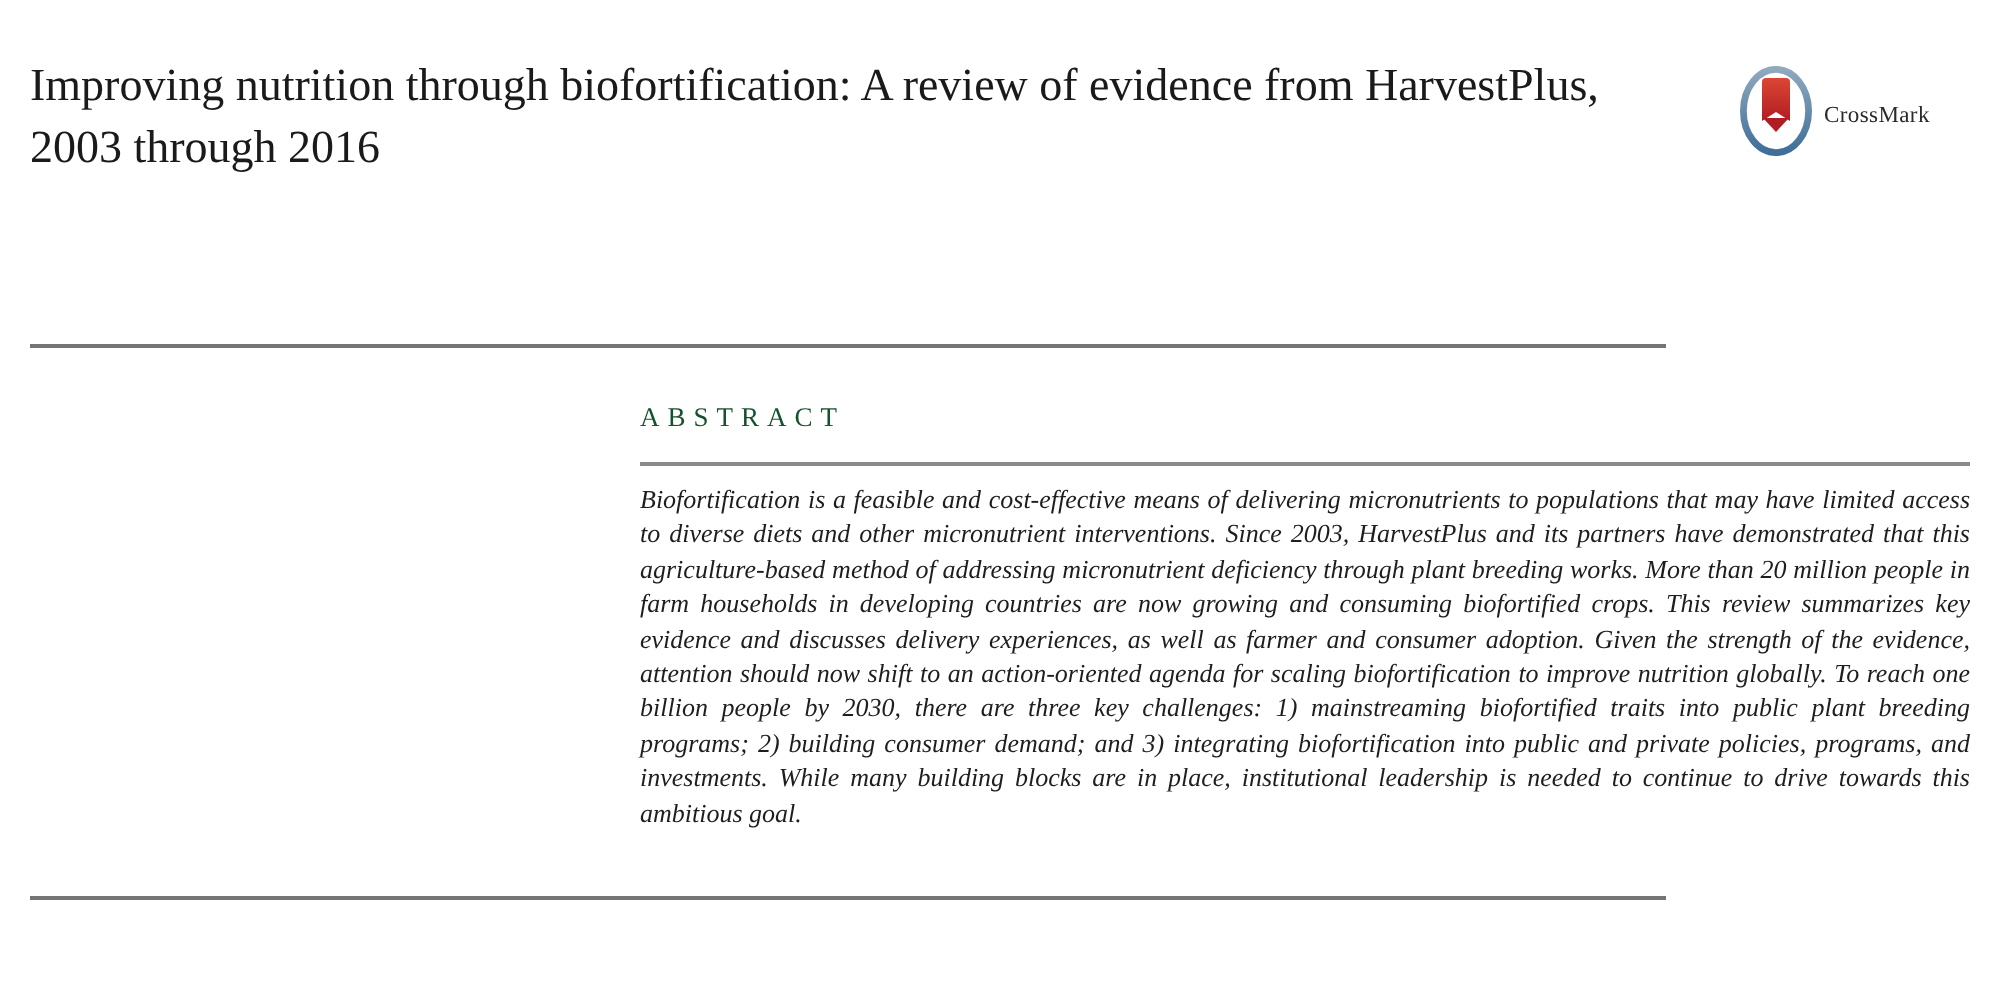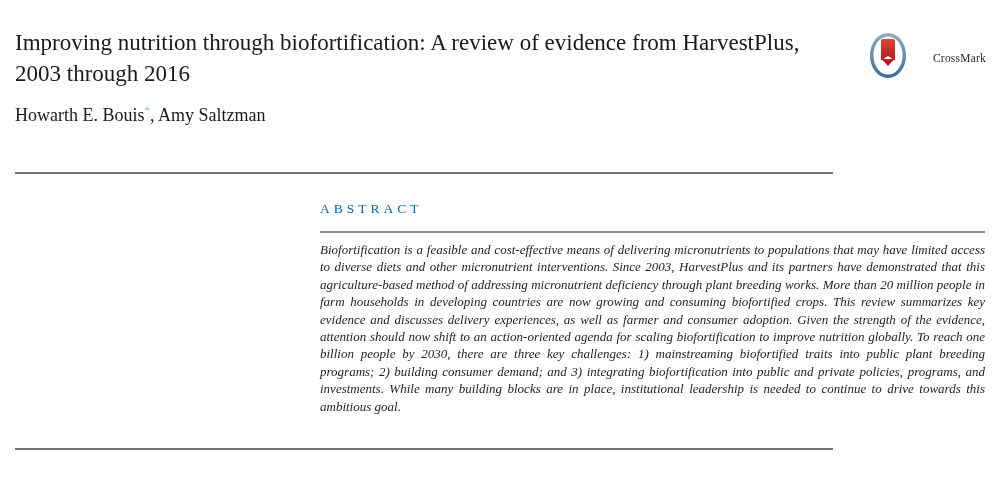--- a/index.html
+++ b/index.html
@@ -29,21 +29,20 @@
     left: 869px; top: 32px;
     display: flex;
     align-items: center;
     gap: 5px;
     cursor: pointer;
   }
   .crossmark-label {
     font-size: 11.5px;
     color: #2b2b2b;
     letter-spacing: 0.2px;
-    margin-left: 21px;
   }
   .authors-line {
     position: absolute;
     left: 15px; top: 105px;
     font-size: 18px;
     color: #1a1a1a;
   }
   .authors-line sup {
     font-size: 11px;
     color: #72b2d8;
@@ -61,21 +60,21 @@
     position: absolute;
     left: 15px; right: 15px; top: 172px;
     height: 2px;
     background: #757575;
   }
   .abstract-heading {
     position: absolute;
     left: 320px; top: 201px;
     font-size: 13.5px;
     letter-spacing: 4px;
-    color: #0369a1;
+    color: #14532d;
     font-weight: 400;
   }
   .divider-abstract {
     position: absolute;
     left: 320px; width: 665px; top: 231px;
     height: 1.6px;
     background: #8a8a8a;
   }
   .abstract-body {
     position: absolute;
@@ -115,21 +114,20 @@
           </linearGradient>
         </defs>
         <ellipse cx="19" cy="23.5" rx="16.3" ry="20.8" fill="#ffffff" stroke="url(#cmring)" stroke-width="3.4"></ellipse>
         <path d="M12 9 Q12 7 14 7 L24 7 Q26 7 26 9 L26 28.5 L19 24 L12 28.5 Z" fill="url(#cmred)"></path>
         <path d="M12.5 27 L25.5 27 L19 34 Z" fill="#b01c24"></path>
       </svg>
     </span>
     <span class="crossmark-label">CrossMark</span>
   </div>
 
-  <div class="authors-line"><span>Howarth E. Bouis</span><sup>*</sup><span>, Amy Saltzman</span></div>
 
 
   <div class="divider-top"></div>
 
   <div class="abstract-heading">ABSTRACT</div>
 
   <div class="divider-abstract"></div>
 
   <div class="abstract-body">Biofortification is a feasible and cost-effective means of delivering micronutrients to populations that may have limited access to diverse diets and other micronutrient interventions. Since 2003, HarvestPlus and its partners have demonstrated that this agriculture-based method of addressing micronutrient deficiency through plant breeding works. More than 20 million people in farm households in developing countries are now growing and consuming biofortified crops. This review summarizes key evidence and discusses delivery experiences, as well as farmer and consumer adoption. Given the strength of the evidence, attention should now shift to an action-oriented agenda for scaling biofortification to improve nutrition globally. To reach one billion people by 2030, there are three key challenges: 1) mainstreaming biofortified traits into public plant breeding programs; 2) building consumer demand; and 3) integrating biofortification into public and private policies, programs, and investments. While many building blocks are in place, institutional leadership is needed to continue to drive towards this ambitious goal.</div>
 

